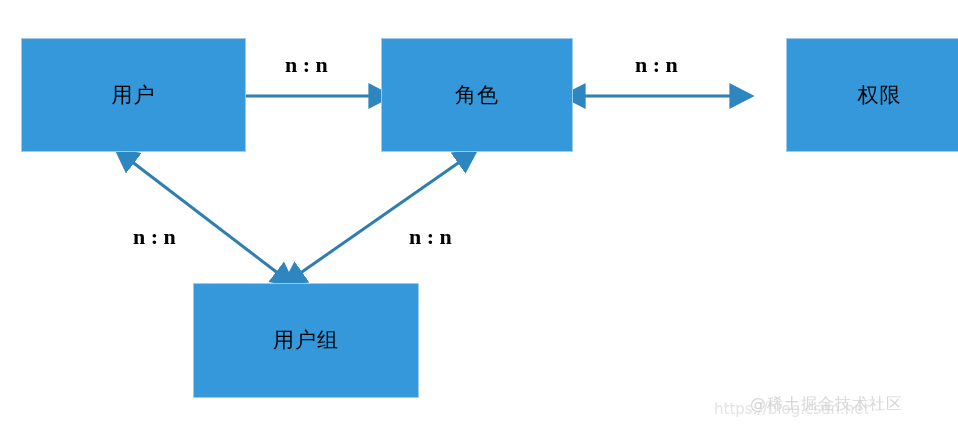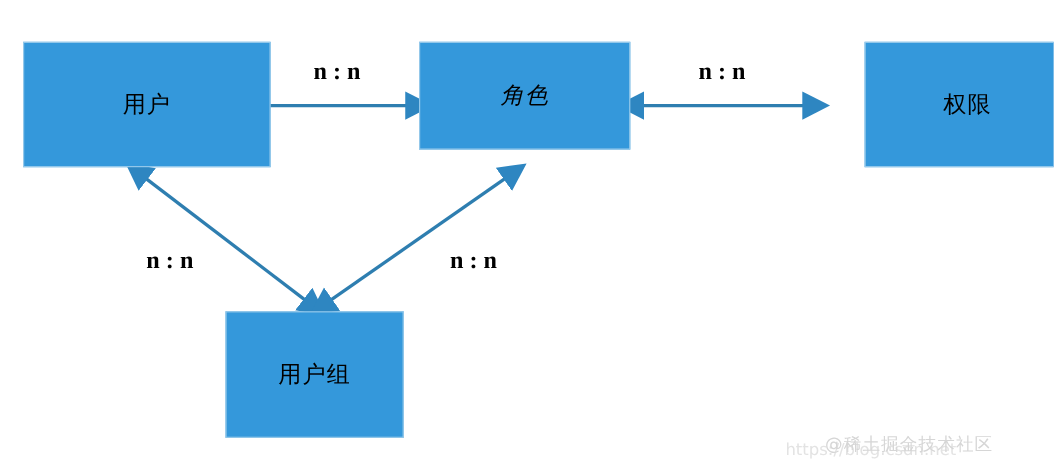--- a/index.html
+++ b/index.html
@@ -30,23 +30,23 @@
   }
   .entity-label {
     font-size: 21px;
     font-weight: 400;
     color: #000000;
     letter-spacing: 1px;
     line-height: 1;
     font-family: "DejaVu Sans", "Liberation Sans", sans-serif;
   }
   #box-user    { left: 21px;  top: 38px;  width: 225px; height: 114px; }
-  #box-role    { left: 381px; top: 38px;  width: 192px; height: 98px; font-style: italic; }
+  #box-role    { left: 381px; top: 38px;  width: 192px; height: 114px; }
   #box-perm    { left: 742px; top: 38px;  width: 187px; height: 114px; margin-left: 44px; }
-  #box-group   { left: 193px; top: 283px; width: 162px; height: 115px; margin-left: 12px; }
+  #box-group   { left: 193px; top: 283px; width: 226px; height: 115px; }
 
   
   #edges {
     position: absolute;
     left: 0;
     top: 0;
     width: 958px;
     height: 428px;
     z-index: 2;
   }

